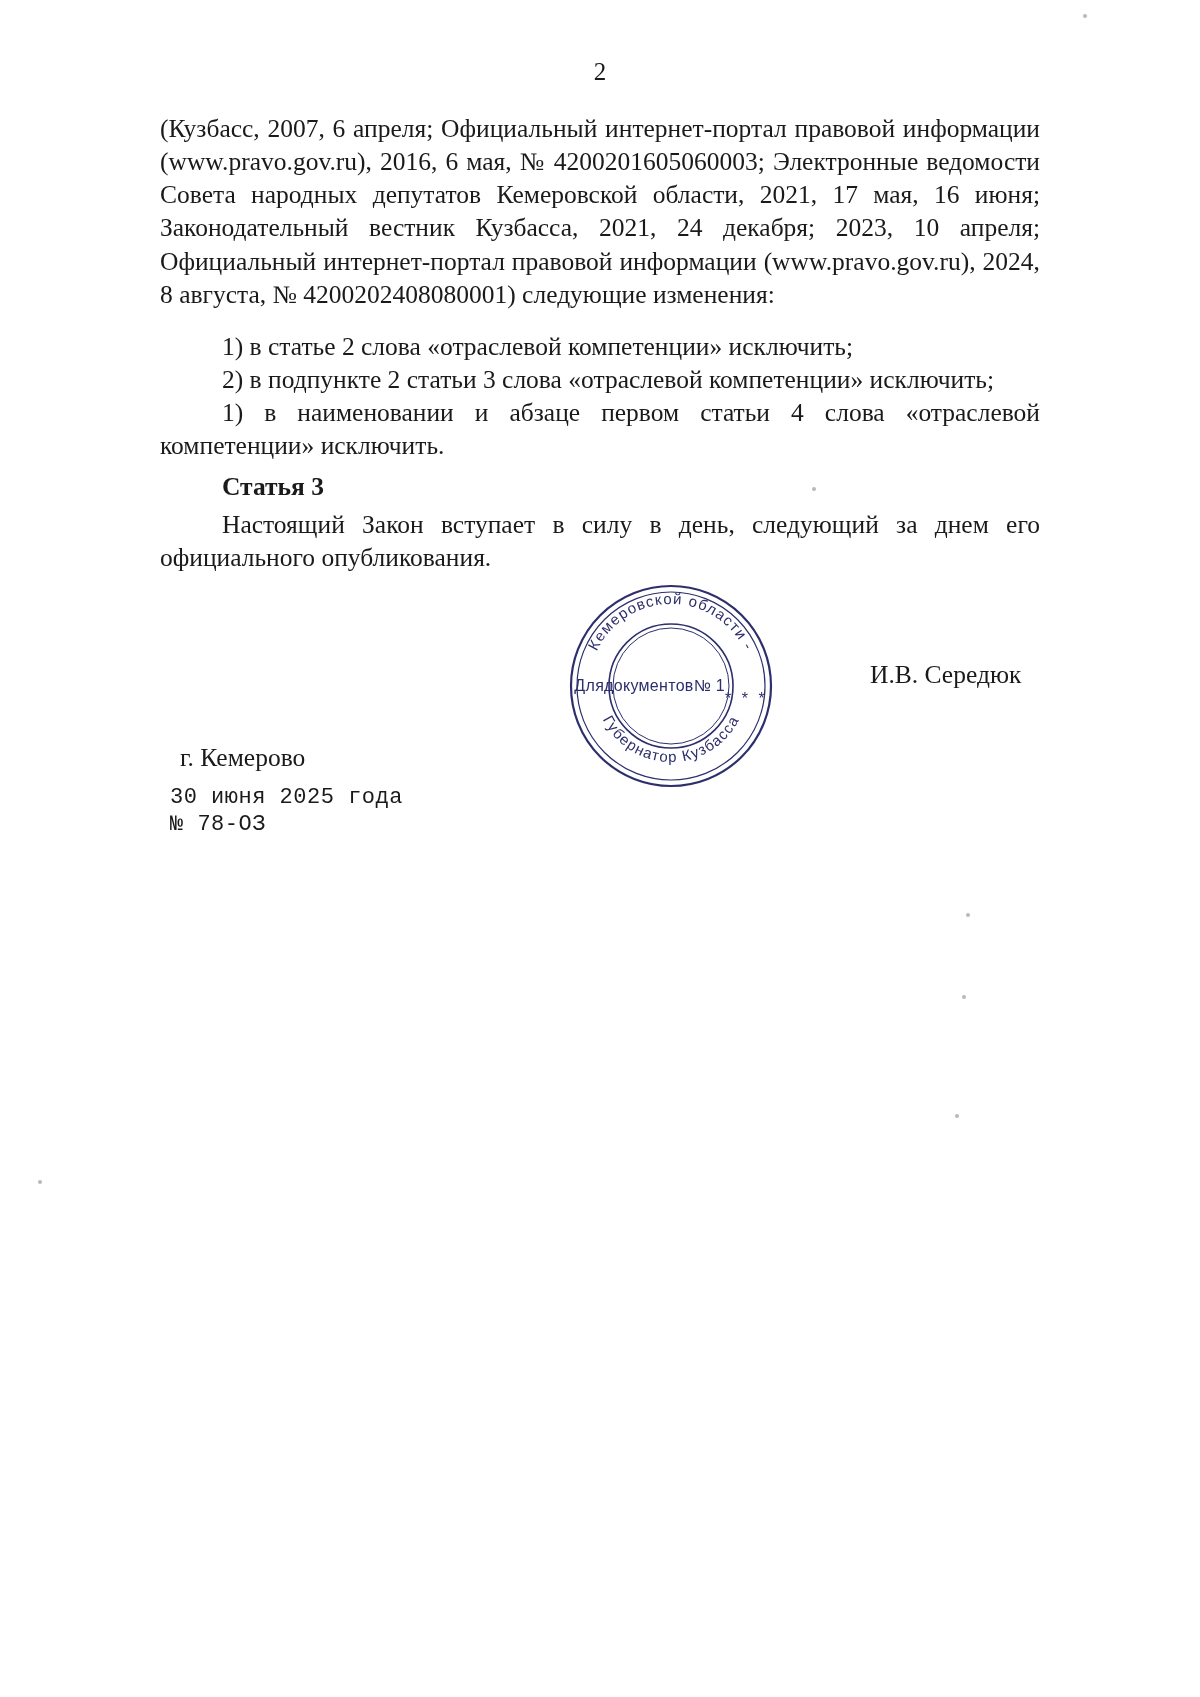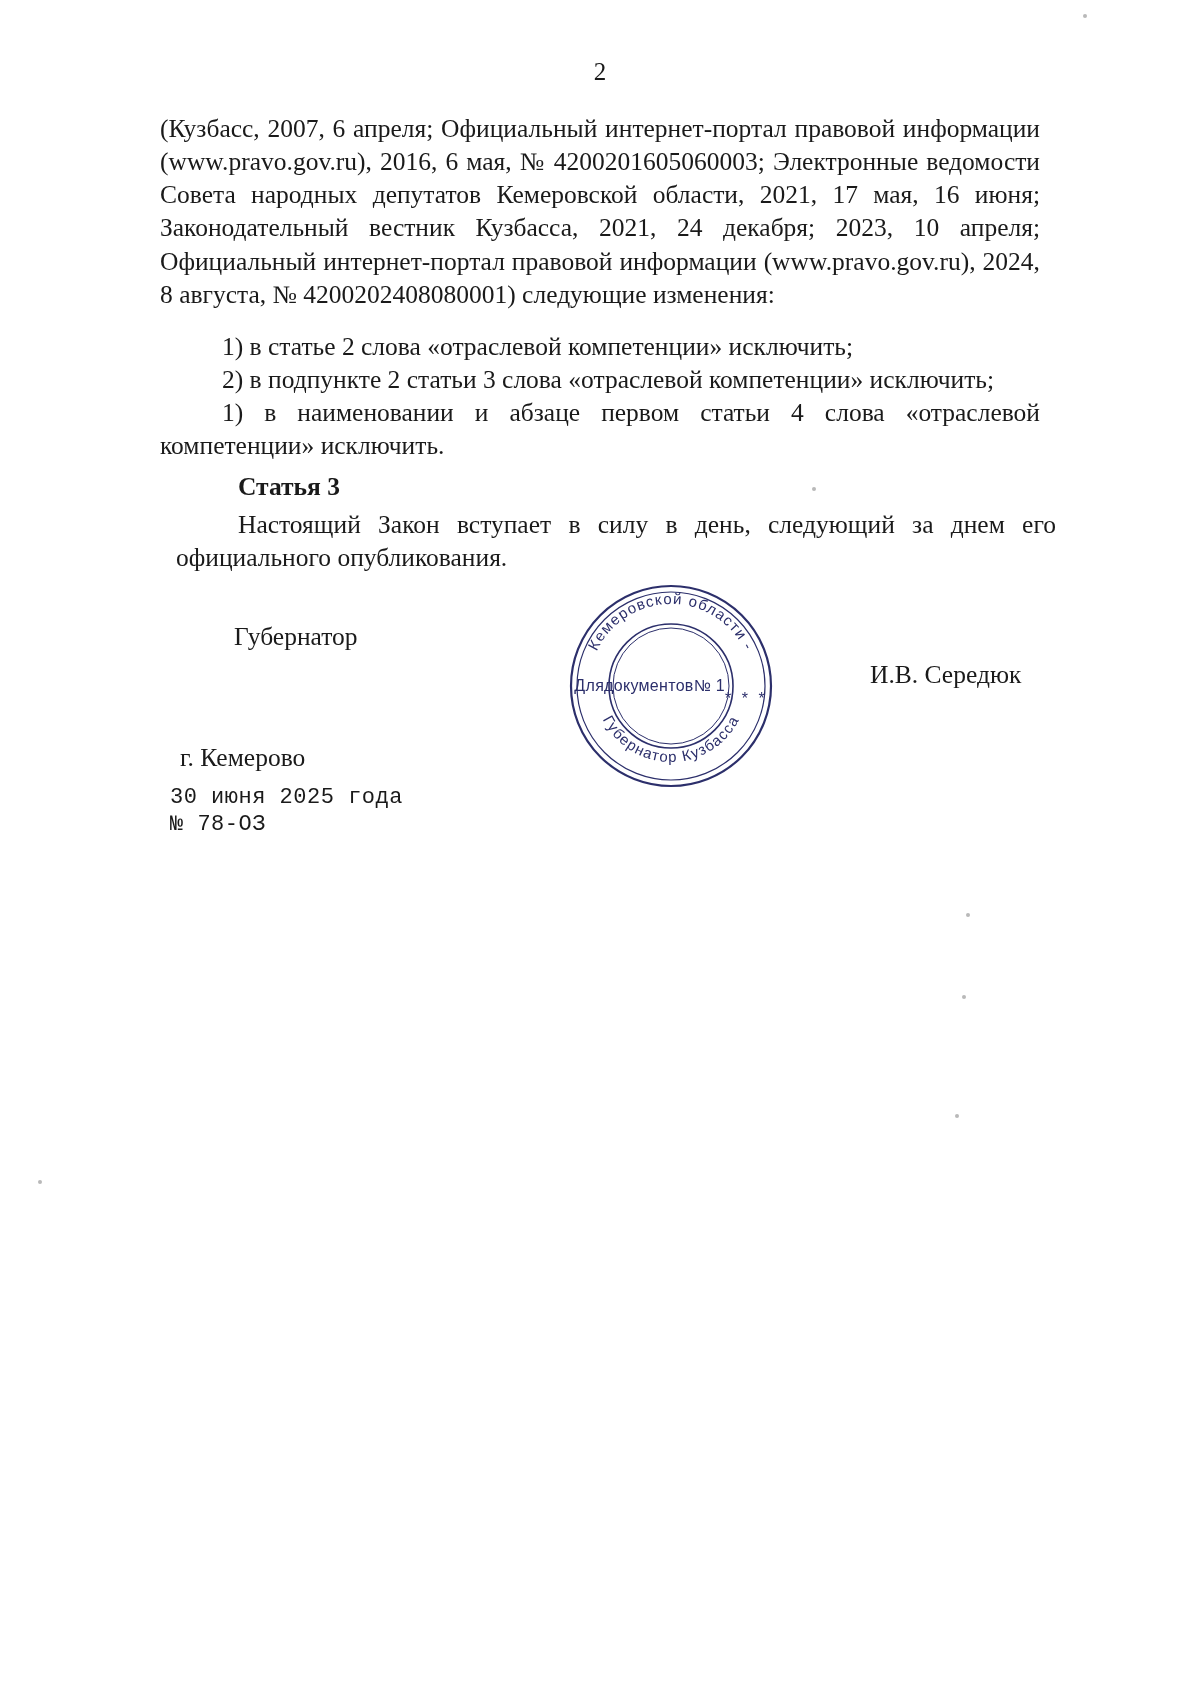--- a/index.html
+++ b/index.html
@@ -140,27 +140,26 @@
   <div class="body-block" style="top:112px;">
     <p class="para">(Кузбасс, 2007, 6 апреля; Официальный интернет-портал правовой информации (www.pravo.gov.ru), 2016, 6 мая, № 4200201605060003; Электронные ведомости Совета народных депутатов Кемеровской области, 2021, 17 мая, 16 июня; Законодательный вестник Кузбасса, 2021, 24 декабря; 2023, 10 апреля; Официальный интернет-портал правовой информации (www.pravo.gov.ru), 2024, 8 августа, № 4200202408080001) следующие изменения:</p>
   </div>
 
   <div class="body-block" style="top:330px;">
     <p class="list-item">1) в статье 2 слова «отраслевой компетенции» исключить;</p>
     <p class="list-item">2) в подпункте 2 статьи 3 слова «отраслевой компетенции» исключить;</p>
     <p class="list-item">1) в наименовании и абзаце первом статьи 4 слова «отраслевой компетенции» исключить.</p>
   </div>
 
-  <div class="body-block" style="top:472px;margin-left:16px;">
+  <div class="body-block" style="top:472px;">
     <p class="article-head">Статья 3</p>
     <p class="para indent" style="margin-top:6px;">Настоящий Закон вступает в силу в день, следующий за днем его официального опубликования.</p>
   </div>
 
   <div class="signature-block">
-    <p class="sig-line sig-title">Губернатор</p>
   </div>
 
   <div class="signer">И.В. Середюк</div>
 
   <div class="place-block">
     <p class="place-city">г. Кемерово</p>
     <p class="place-date">30 июня 2025 года</p>
     <p class="place-num">№ 78-ОЗ</p>
   </div>
 

